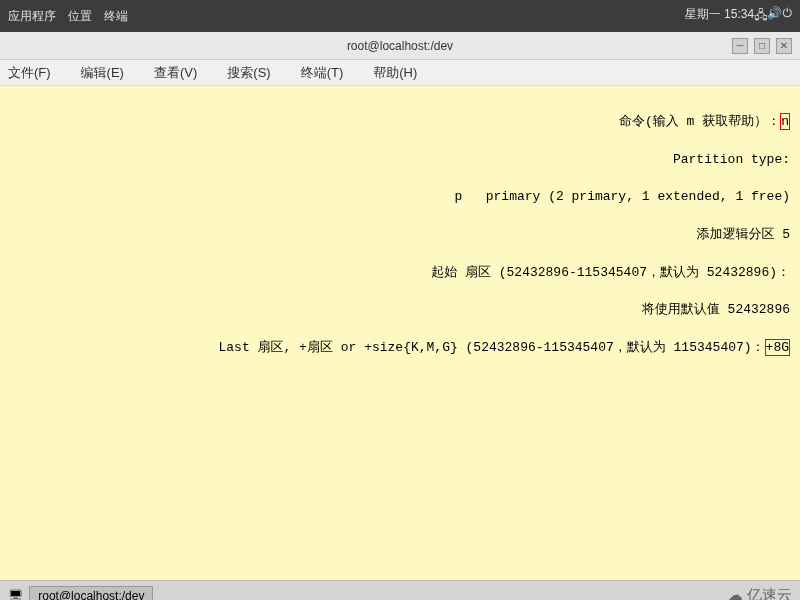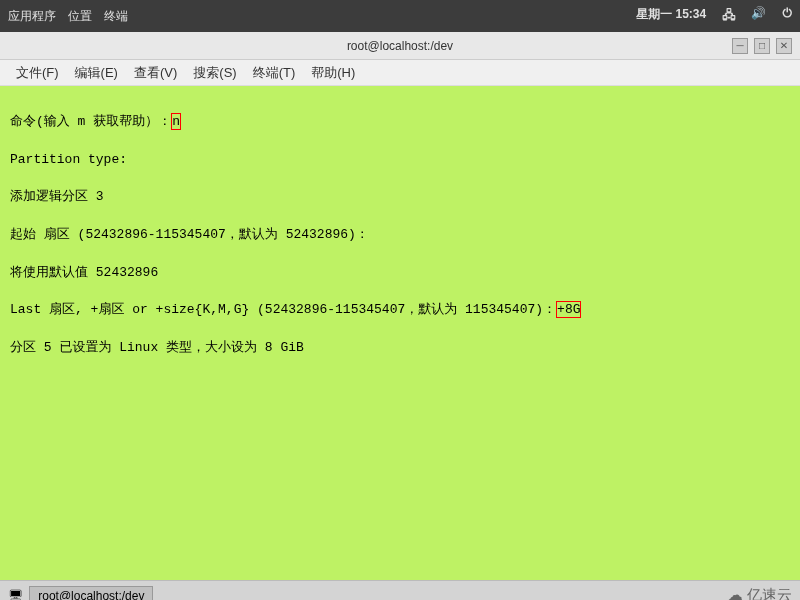--- a/index.html
+++ b/index.html
@@ -17,21 +17,21 @@
       justify-content: space-between;
       align-items: center;
       background: #3c3c3c;
       color: #e0e0e0;
       padding: 10px 8px;
       font-size: 12px;
       height: 32px;
       font-family: sans-serif;
     }
     .system-bar-left { display: flex; gap: 12px; }
-    .system-bar-right { display: flex; gap: 16px; font-weight: bold; }
+    .system-bar-right { display: flex; gap: 0; }
 
     
     .window {
       width: 100%;
       background: #f0f0f0;
     }
     .title-bar {
       background: #e8e8e8;
       display: flex;
       align-items: center;
@@ -51,45 +51,46 @@
       cursor: pointer;
       display: flex; align-items: center; justify-content: center;
       font-size: 10px;
       color: #555;
     }
 
     
     .menu-bar {
       background: #f0f0f0;
       display: flex;
-      padding: 2px 8px;
-      gap: 0;
+      padding: 2px 0;
+      gap: 14px;
       font-family: sans-serif;
       font-size: 13px;
       border-bottom: 1px solid #ddd;
       height: 26px;
       align-items: flex-start;
     }
     .menu-item {
       padding: 2px 8px;
       cursor: pointer;
       color: #333;
     }
 
     
     .terminal {
-      background: #bef264;
+      background: #fef9c3;
       color: #000000;
       font-family: 'Courier New', monospace;
       font-size: 13px;
       line-height: 1.45;
       padding: 8px 10px;
       height: calc(600px - 22px - 28px - 26px - 30px);
       overflow-y: auto;
       white-space: pre;
+      text-align: right;
     }
 
     
     .highlight-red-box {
       border: 1px solid red;
       color: #000;
       display: inline;
     }
     .text-red-annotation {
       color: red;
@@ -156,25 +157,25 @@
     <span class="menu-item">编辑(E)</span>
     <span class="menu-item">查看(V)</span>
     <span class="menu-item">搜索(S)</span>
     <span class="menu-item">终端(T)</span>
     <span class="menu-item">帮助(H)</span>
   </div>
 
   <div class="terminal">
 <span class="line">命令(输入 m 获取帮助）：<span class="highlight-red-box">n</span></span>
 <span class="line">Partition type:</span>
-<span class="line">添加逻辑分区 3</span>
+<span class="line">   p   primary (2 primary, 1 extended, 1 free)</span>
+<span class="line">添加逻辑分区 5</span>
 <span class="line">起始 扇区 (52432896-115345407，默认为 52432896)：</span>
 <span class="line">将使用默认值 52432896</span>
 <span class="line">Last 扇区, +扇区 or +size{K,M,G} (52432896-115345407，默认为 115345407)：<span class="highlight-red-box">+8G</span></span>
-<span class="line">分区 5 已设置为 Linux 类型，大小设为 8 GiB</span>
 <span class="line"> </span>
 <span class="line"> </span>
 
 
 
 
 
 
 
 

